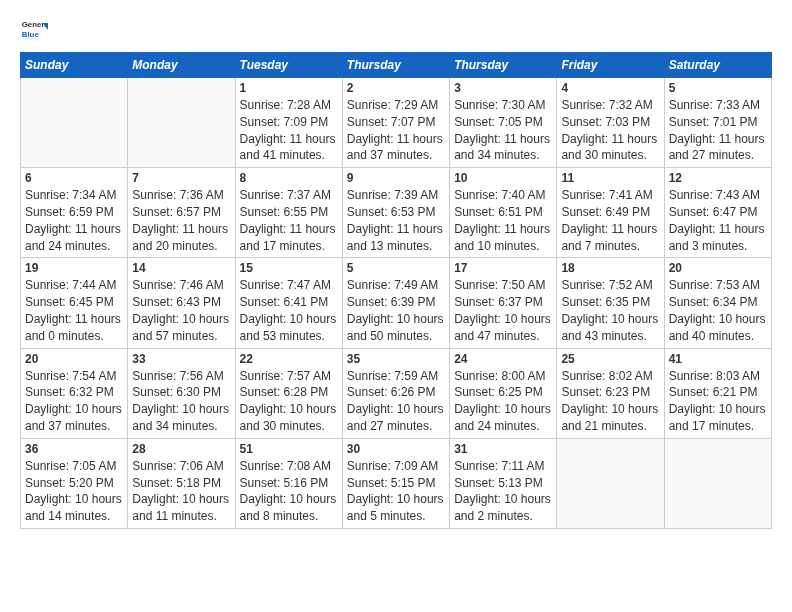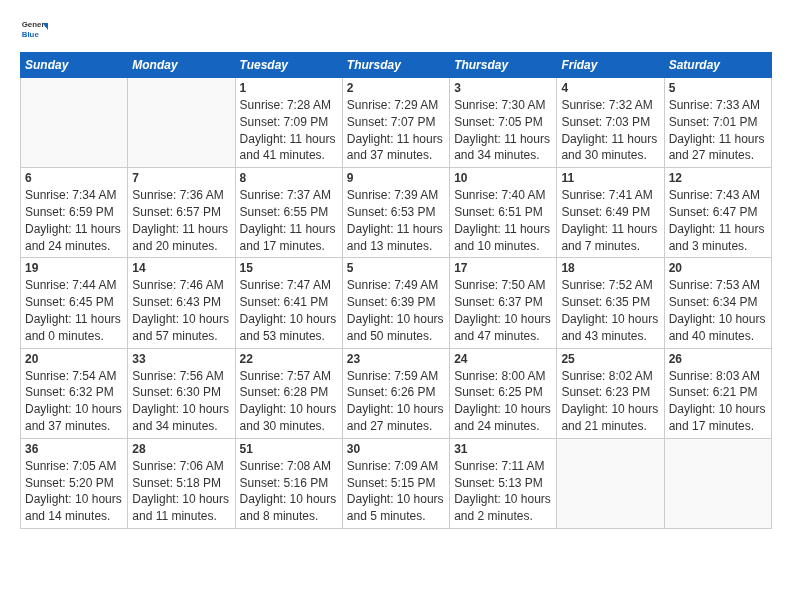--- a/index.html
+++ b/index.html
@@ -209,33 +209,33 @@
           </td>
           <td>
             <span class="day-number">33</span>
             <div class="day-info">Sunrise: 7:56 AM<br>Sunset: 6:30 PM<br>Daylight: 10 hours and 34 minutes.</div>
           </td>
           <td>
             <span class="day-number">22</span>
             <div class="day-info">Sunrise: 7:57 AM<br>Sunset: 6:28 PM<br>Daylight: 10 hours and 30 minutes.</div>
           </td>
           <td>
-            <span class="day-number">23</span>
+            <span class="day-number">35</span>
             <div class="day-info">Sunrise: 7:59 AM<br>Sunset: 6:26 PM<br>Daylight: 10 hours and 27 minutes.</div>
           </td>
           <td>
             <span class="day-number">24</span>
             <div class="day-info">Sunrise: 8:00 AM<br>Sunset: 6:25 PM<br>Daylight: 10 hours and 24 minutes.</div>
           </td>
           <td>
             <span class="day-number">25</span>
             <div class="day-info">Sunrise: 8:02 AM<br>Sunset: 6:23 PM<br>Daylight: 10 hours and 21 minutes.</div>
           </td>
           <td>
-            <span class="day-number">26</span>
+            <span class="day-number">41</span>
             <div class="day-info">Sunrise: 8:03 AM<br>Sunset: 6:21 PM<br>Daylight: 10 hours and 17 minutes.</div>
           </td>
         </tr>
         <tr>
           <td>
             <span class="day-number">36</span>
             <div class="day-info">Sunrise: 7:05 AM<br>Sunset: 5:20 PM<br>Daylight: 10 hours and 14 minutes.</div>
           </td>
           <td>
             <span class="day-number">28</span>

